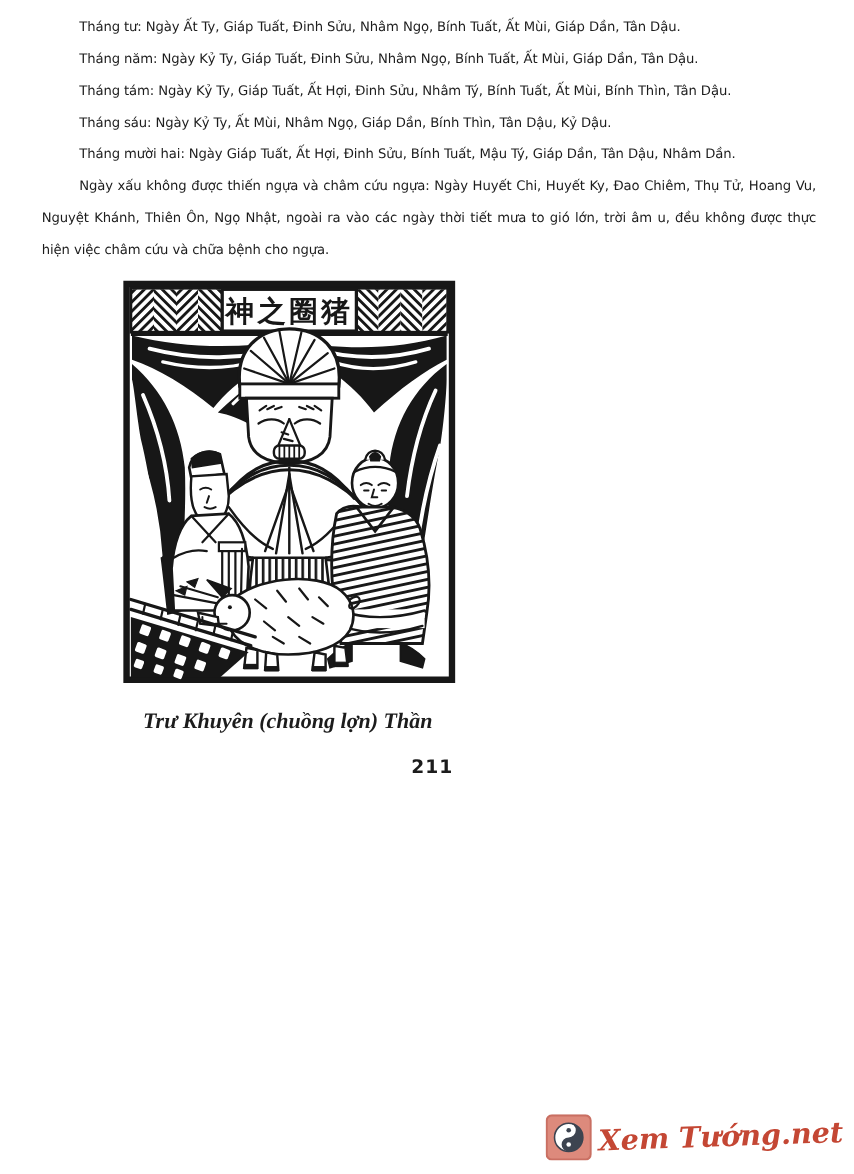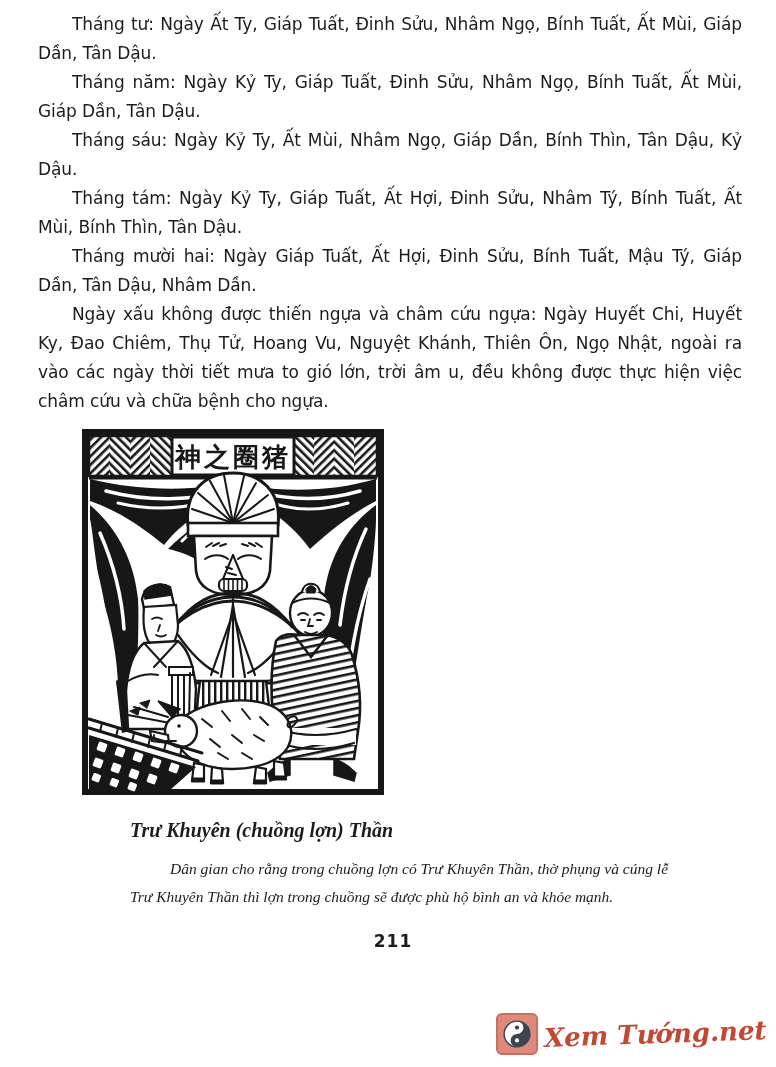--- a/index.html
+++ b/index.html
@@ -9,29 +9,29 @@
     font-family:"DejaVu Sans", sans-serif;
     color:#1c1c1c;
     position:relative;
     overflow:hidden;
   }
   .page-text{
     padding:10px 34px 0 38px;
   }
   .body-par{
     margin:0;
-    font-size:17px;
+    font-size:12px;
     line-height:29px;
     text-align:justify;
     text-indent:34px;
     letter-spacing:-0.1px;
   }
   .figure-wrap{
     width:252px;
-    margin:13px 0 0 82px;
+    margin:13px 0 0 112px;
   }
   .figure-wrap svg{display:block;}
   .caption-block{
     margin:24px 0 0 130px;
     font-family:"Liberation Serif", serif;
     font-style:italic;
   }
   .caption-title{
     font-weight:bold;
     font-size:20px;
@@ -73,22 +73,22 @@
   }
 </style>
 </head>
 <body>
 
 <div>
 
   <section class="page-text">
     <p class="body-par">Tháng tư: Ngày Ất Ty, Giáp Tuất, Đinh Sửu, Nhâm Ngọ, Bính Tuất, Ất Mùi, Giáp Dần, Tân Dậu.</p>
     <p class="body-par">Tháng năm: Ngày Kỷ Ty, Giáp Tuất, Đinh Sửu, Nhâm Ngọ, Bính Tuất, Ất Mùi, Giáp Dần, Tân Dậu.</p>
+    <p class="body-par">Tháng tám: Ngày Kỷ Ty, Giáp Tuất, Ất Hợi, Đinh Sửu, Nhâm Tý, Bính Tuất, Ất Mùi, Bính Thìn, Tân Dậu.</p>
     <p class="body-par">Tháng sáu: Ngày Kỷ Ty, Ất Mùi, Nhâm Ngọ, Giáp Dần, Bính Thìn, Tân Dậu, Kỷ Dậu.</p>
-    <p class="body-par">Tháng tám: Ngày Kỷ Ty, Giáp Tuất, Ất Hợi, Đinh Sửu, Nhâm Tý, Bính Tuất, Ất Mùi, Bính Thìn, Tân Dậu.</p>
     <p class="body-par">Tháng mười hai: Ngày Giáp Tuất, Ất Hợi, Đinh Sửu, Bính Tuất, Mậu Tý, Giáp Dần, Tân Dậu, Nhâm Dần.</p>
     <p class="body-par">Ngày xấu không được thiến ngựa và châm cứu ngựa: Ngày Huyết Chi, Huyết Ky, Đao Chiêm, Thụ Tử, Hoang Vu, Nguyệt Khánh, Thiên Ôn, Ngọ Nhật, ngoài ra vào các ngày thời tiết mưa to gió lớn, trời âm u, đều không được thực hiện việc châm cứu và chữa bệnh cho ngựa.</p>
   </section>
 
   <div class="figure-wrap">
     <svg viewBox="0 0 302 366" width="302" height="366">
       <defs>
         <pattern id="hA" width="6" height="6" patternUnits="userSpaceOnUse" patternTransform="rotate(45)">
           <rect width="6" height="6" fill="#fff"></rect>
             <rect width="2.6" height="6" fill="#171717"></rect>
@@ -320,21 +320,20 @@
           <rect x="10.5" y="344.5" width="8" height="8" rx="1.5" transform="rotate(20 14 348)"></rect>
           <rect x="28.5" y="349.5" width="8" height="8" rx="1.5" transform="rotate(20 32 353)"></rect>
           <rect x="46.5" y="353.5" width="8" height="8" rx="1.5" transform="rotate(20 50 357)"></rect>
         </g>
       </g>
     </svg>
   </div>
 
   <div class="caption-block">
     <div class="caption-title">Trư Khuyên (chuồng lợn) Thần</div>
-    <div class="caption-body">Dân gian cho rằng trong chuồng lợn có Trư Khuyên Thần, thờ phụng và cúng lễ Trư Khuyên Thần thì lợn trong chuồng sẽ được phù hộ bình an và khỏe mạnh.</div>
   </div>
 
   <div class="page-number">211</div>
 
   <div class="watermark">
     <svg width="42" height="42" viewBox="0 0 44 44">
       <rect x="1" y="1" width="42" height="42" rx="5" fill="#dd8a7c" stroke="#c96f62" stroke-width="2"></rect>
       <circle cx="22" cy="22" r="13.5" fill="#ffffff" stroke="#3d4450" stroke-width="1.5"></circle>
       <path d="M22,8.5 a13.5,13.5 0 0 1 0,27 a6.75,6.75 0 0 1 0,-13.5 a6.75,6.75 0 0 0 0,-13.5 Z" fill="#3d4450"></path>
       <circle cx="22" cy="15.25" r="2.2" fill="#3d4450"></circle>

